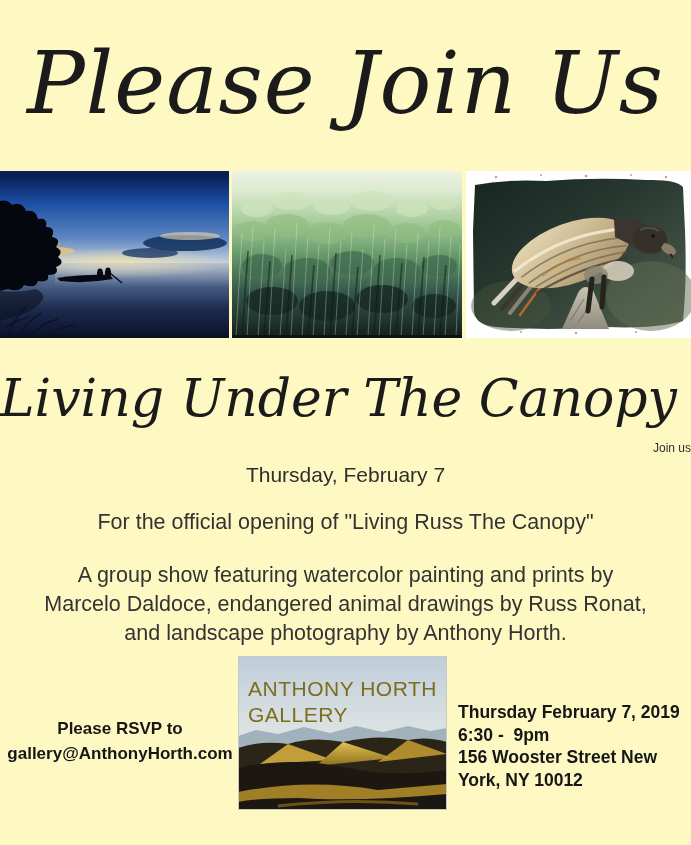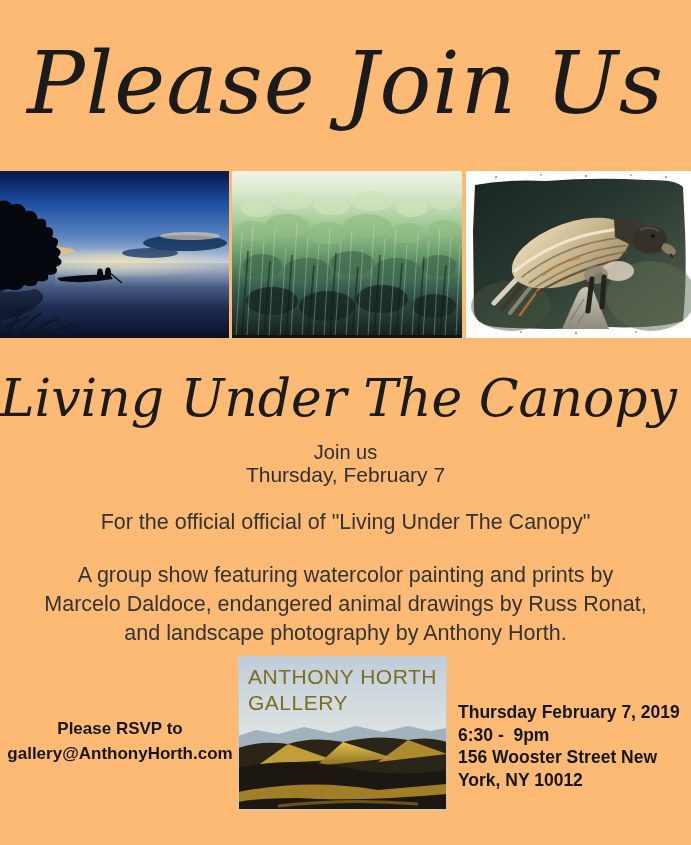--- a/index.html
+++ b/index.html
@@ -1,46 +1,46 @@
 <!DOCTYPE html>
 <html><head>
 <meta charset="utf-8">
 <style>
   html,body{margin:0;padding:0;background:#ffffff;}
   .flyer{
     position:relative;width:691px;height:845px;margin:0 auto;
-    background:#fdba74;overflow:hidden;
+    background:#fef9c3;overflow:hidden;
     font-family:"Liberation Sans",sans-serif;color:#2d2d2d;
   }
   .script{
     font-family:"DejaVu Serif",serif;font-style:italic;
     color:#1b1b1b;text-align:center;white-space:nowrap;
   }
   .script-header{position:absolute;top:8px;left:0;width:691px;height:150px;
     font-size:86px;line-height:150px;letter-spacing:1px;}
   .script-title{position:absolute;top:348px;left:0;width:629px;height:100px;
     font-size:52px;line-height:100px;}
   .art-row{position:absolute;top:171px;left:0;width:691px;height:167px;}
   .art{position:absolute;top:0;height:167px;overflow:hidden;}
   .art svg{display:block;}
   .art-lake{left:0;width:229px;}
   .art-forest{left:232px;width:230px;}
   .art-vulture{left:466px;width:225px;}
   .centerline{position:absolute;left:0;width:691px;text-align:center;}
-  .join-line{top:441px;font-size:20px;color:#2e2e2e;}
+  .join-line{top:441px;font-size:12px;color:#2e2e2e;text-align:right;}
   .date-line{top:463px;font-size:21px;color:#2e2e2e;}
   .opening-line{top:510px;font-size:21.5px;color:#333;}
   .desc{top:561px;font-size:21.5px;line-height:29px;color:#333;}
   .rsvp{
     position:absolute;left:0;top:716px;width:240px;text-align:center;
     font-weight:700;font-size:17px;line-height:25px;color:#161616;
   }
   .logo{position:absolute;left:238px;top:656px;width:209px;height:154px;}
   .logo svg{position:absolute;left:0;top:0;}
-  .logo-text{position:absolute;left:10px;top:8px;font-size:21px;line-height:26px;
+  .logo-text{position:absolute;left:10px;top:20px;font-size:21px;line-height:26px;
     letter-spacing:0.5px;font-weight:400;}
   .details{
     position:absolute;left:458px;top:701px;width:232px;text-align:left;
     font-weight:700;font-size:17.5px;line-height:22.5px;color:#161616;
   }
   .details div{white-space:pre-wrap;}
   .footer-note{
     position:absolute;left:0;top:817px;width:691px;text-align:center;
     font-weight:700;font-size:15.5px;color:#161616;
   }
@@ -207,21 +207,21 @@
         <circle cx="187" cy="65" r="1.8" fill="#120f0b"></circle>
         <path d="M126,108 L122,140 M138,106 L136,136" stroke="#26221c" stroke-width="5" stroke-linecap="round"></path>
       </svg>
     </figure>
   </div>
 
   <div class="script script-title">Living Under The Canopy</div>
 
   <div class="centerline join-line">Join us</div>
   <div class="centerline date-line">Thursday, February 7</div>
-  <div class="centerline opening-line">For the official official of "Living Under The Canopy"</div>
+  <div class="centerline opening-line">For the official opening of "Living Russ The Canopy"</div>
 
   <div class="centerline desc">
     <div>A group show featuring watercolor painting and prints by</div>
     <div>Marcelo Daldoce, endangered animal drawings by Russ Ronat,</div>
     <div>and landscape photography by Anthony Horth.</div>
   </div>
 
   <div class="rsvp">
     <div>Please RSVP to</div>
     <div>gallery@AnthonyHorth.com</div>

